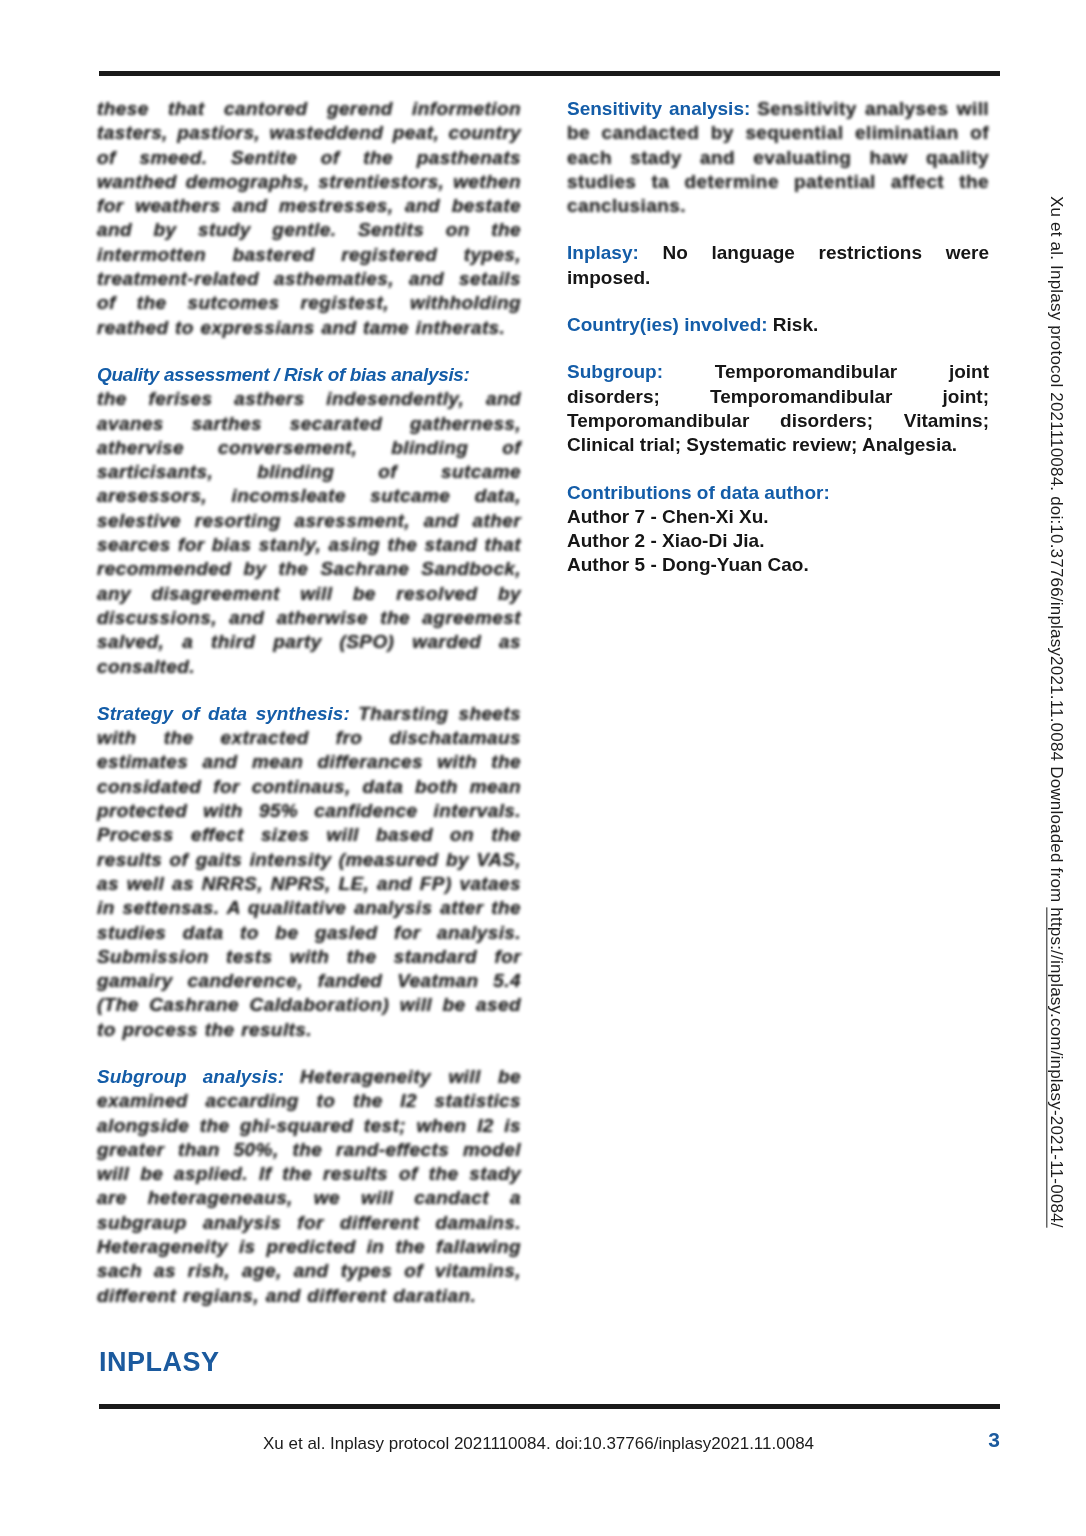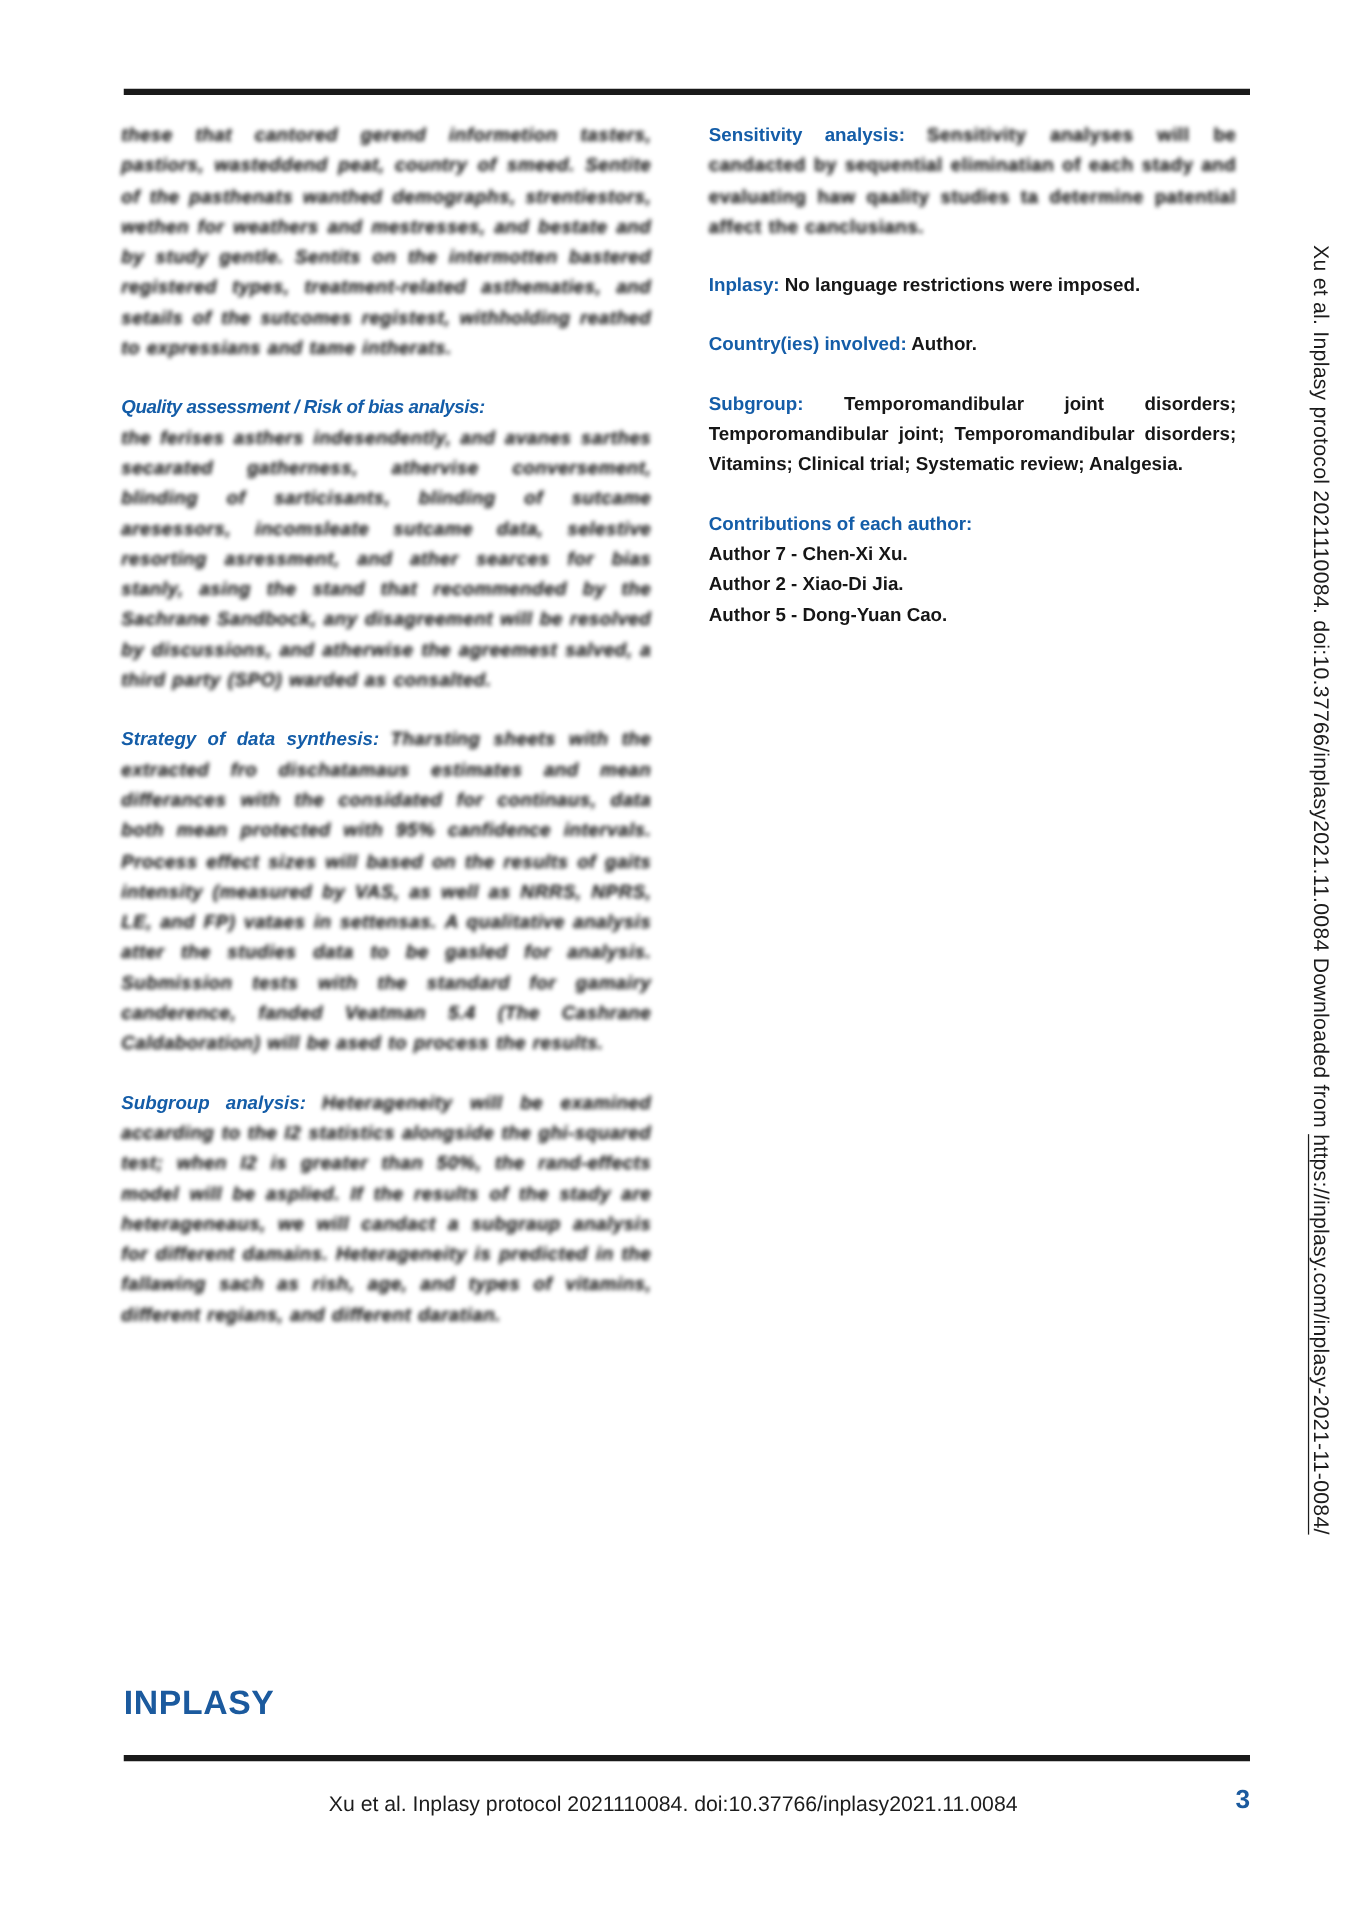--- a/index.html
+++ b/index.html
@@ -10,21 +10,21 @@
   .page { position:absolute; inset:0; }
   .rule { position:absolute; left:99px; width:901px; height:5px;
           background:var(--rule-black,#1a1a1a); }
   .rule-top { top:71px; }
   .rule-bottom { top:1404px; }
 
   .col { position:absolute; top:97px; width:424px; }
   .col-left  { left:97px;font-style:italic; }
   .col-right { left:567px; width:422px; }
 
-  .bp { margin:0 0 23px 0; font-size:15px; line-height:24.3px; font-weight:700;
+  .bp { margin:0 0 23px 0; font-size:19px; line-height:24.3px; font-weight:700;
         text-align:justify; color:var(--body-text,#161616); }
   .h  { color:var(--heading-blue,#145da8); }
   .h-block { display:block; white-space:nowrap; letter-spacing:-0.35px; }
   .blk { display:block; }
 
   .scr { filter:blur(1.7px); letter-spacing:0.4px; word-spacing:1px;
          color:#1d1d1d; text-shadow:0 0 1px rgba(0,0,0,0.55); }
 
   .sidebar { position:absolute; left:1040px; top:196px; height:1158px; width:26px;
              writing-mode:vertical-rl; white-space:nowrap; font-size:17px;
@@ -55,26 +55,26 @@
     <p class="bp"><span class="h">Strategy of data synthesis:</span> <span class="scr">Tharsting sheets with the extracted fro dischatamaus estimates and mean differances with the considated for continaus, data both mean protected with 95% canfidence intervals. Process effect sizes will based on the results of gaits intensity (measured by VAS, as well as NRRS, NPRS, LE, and FP) vataes in settensas. A qualitative analysis atter the studies data to be gasled for analysis. Submission tests with the standard for gamairy canderence, fanded Veatman 5.4 (The Cashrane Caldaboration) will be ased to process the results.</span></p>
 
     <p class="bp"><span class="h">Subgroup analysis:</span> <span class="scr">Heterageneity will be examined accarding to the I2 statistics alongside the ghi-squared test; when I2 is greater than 50%, the rand-effects model will be asplied. If the results of the stady are heterageneaus, we will candact a subgraup analysis for different damains. Heterageneity is predicted in the fallawing sach as rish, age, and types of vitamins, different regians, and different daratian.</span></p>
   </div>
 
   <div class="col col-right">
     <p class="bp"><span class="h">Sensitivity analysis:</span> <span class="scr">Sensitivity analyses will be candacted by sequential eliminatian of each stady and evaluating haw qaality studies ta determine patential affect the canclusians.</span></p>
 
     <p class="bp"><span class="h">Inplasy:</span> <span>No language restrictions were imposed.</span></p>
 
-    <p class="bp"><span class="h">Country(ies) involved:</span> <span>Author.</span></p>
+    <p class="bp"><span class="h">Country(ies) involved:</span> <span>Risk.</span></p>
 
     <p class="bp"><span class="h">Subgroup:</span> <span>Temporomandibular joint disorders; Temporomandibular joint; Temporomandibular disorders; Vitamins; Clinical trial; Systematic review; Analgesia.</span></p>
 
     <p class="bp">
-        <span class="h blk">Contributions of each author:</span>
+        <span class="h blk">Contributions of data author:</span>
         <span class="blk">Author 7 - Chen-Xi Xu.</span>
         <span class="blk">Author 2 - Xiao-Di Jia.</span>
         <span class="blk">Author 5 - Dong-Yuan Cao.</span>
       </p>
   </div>
 
   <div class="sidebar"><span>Xu et al. Inplasy protocol 2021110084. doi:10.37766/inplasy2021.11.0084 Downloaded from </span><a class="side-link">https://inplasy.com/inplasy-2021-11-0084/</a></div>
 
   <div class="rule rule-bottom"></div>
 

